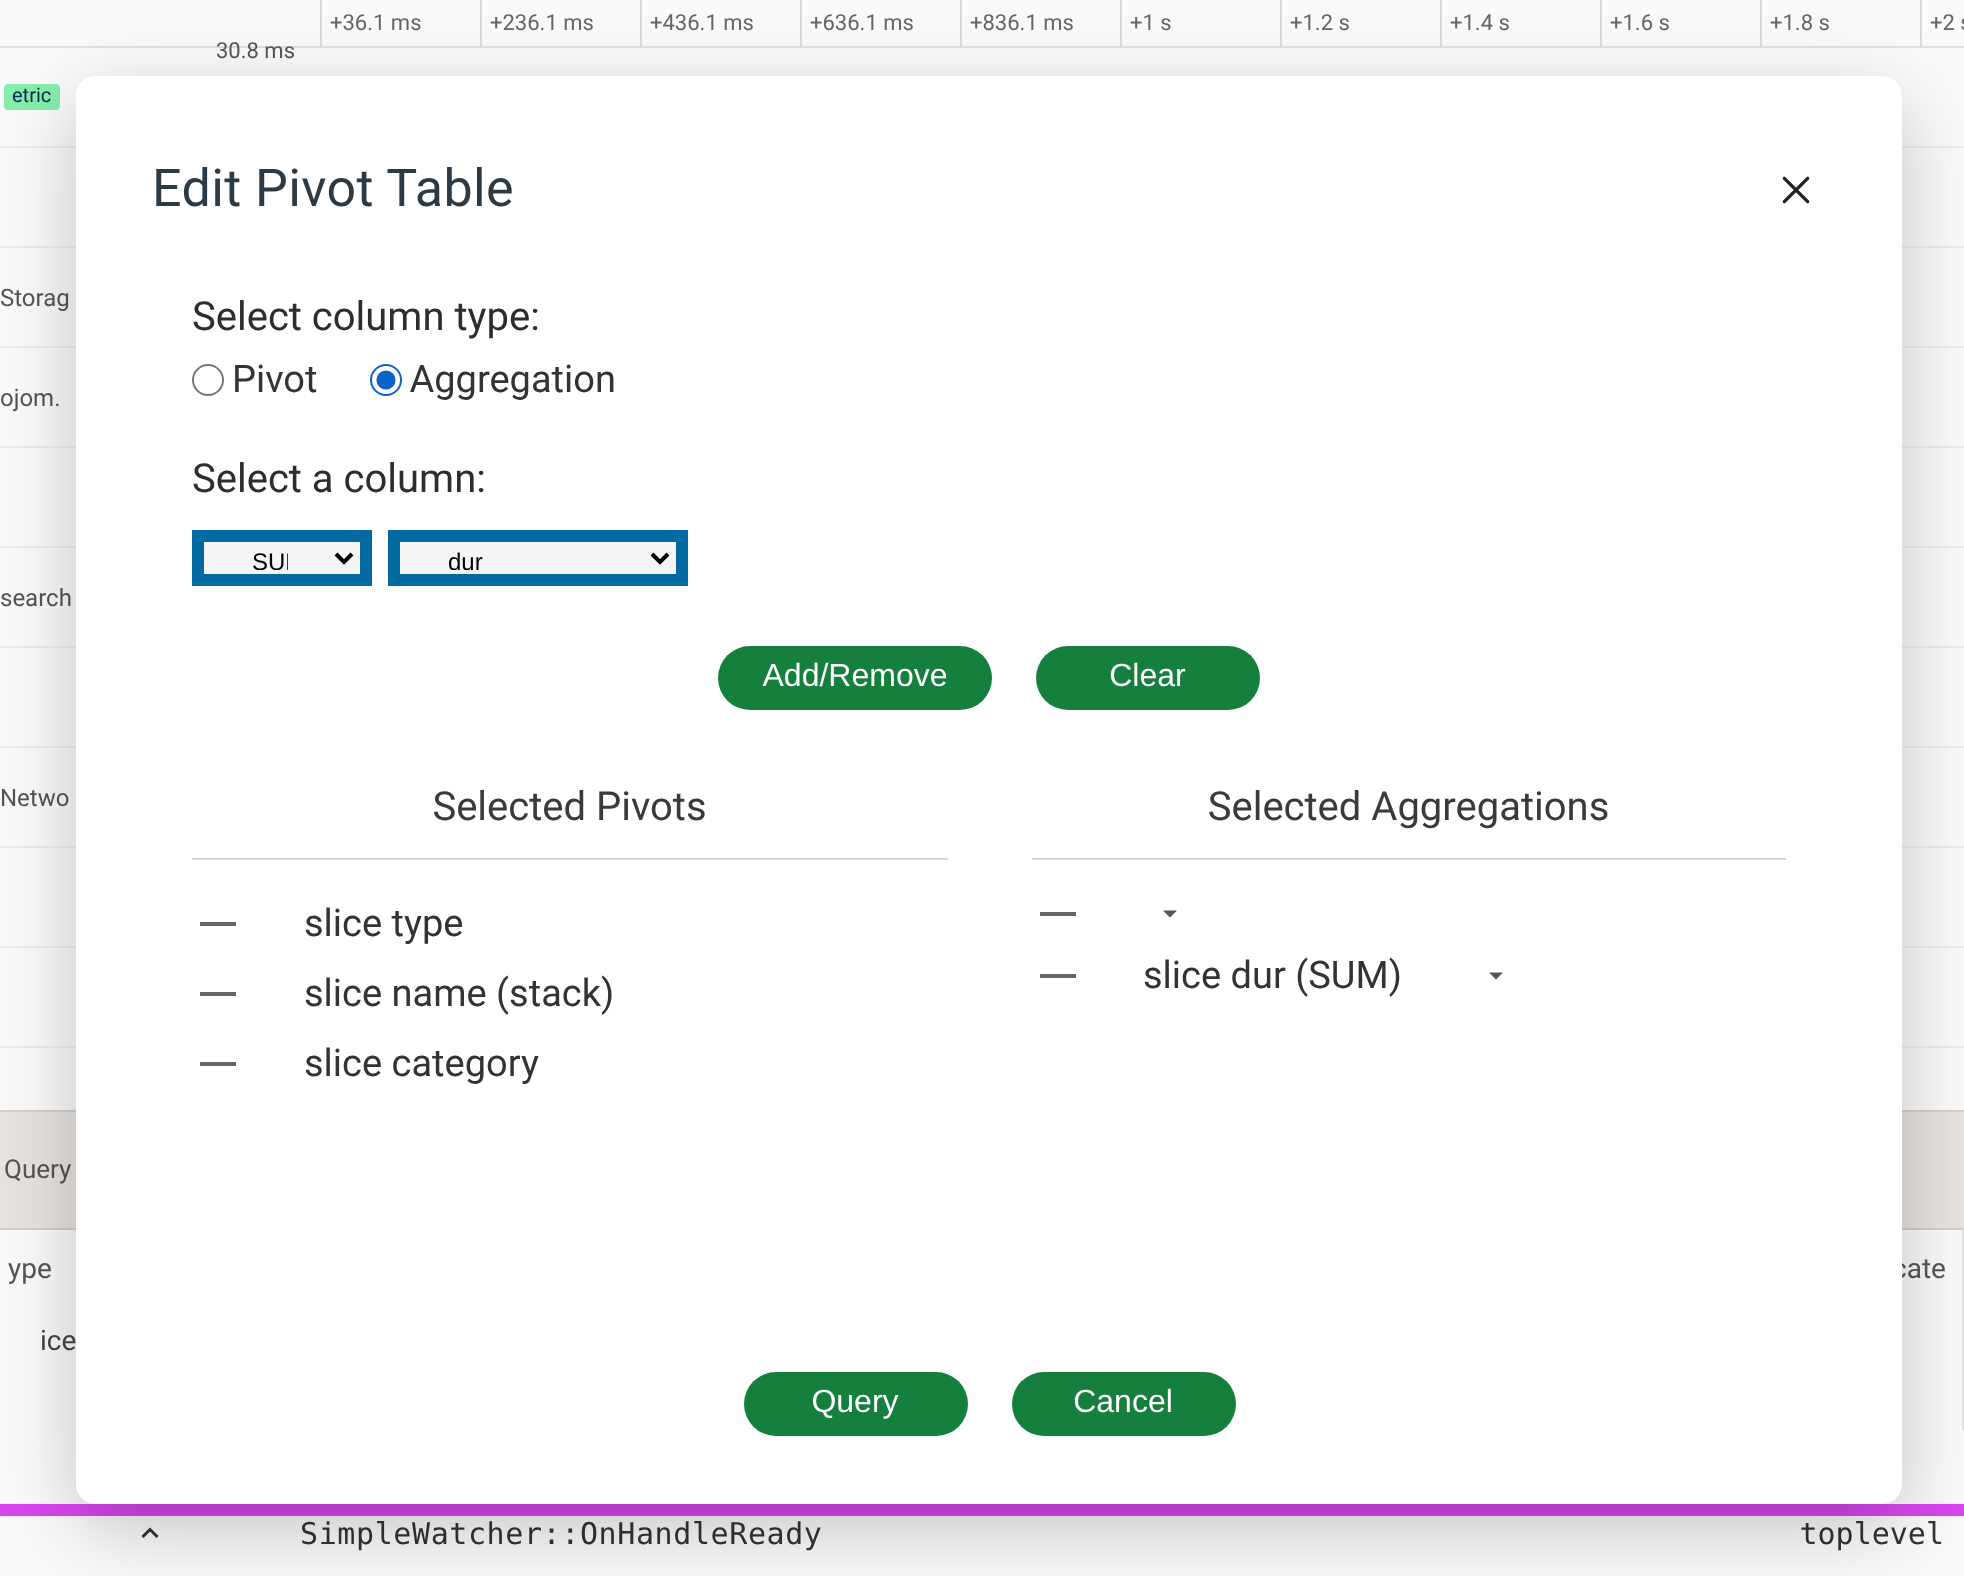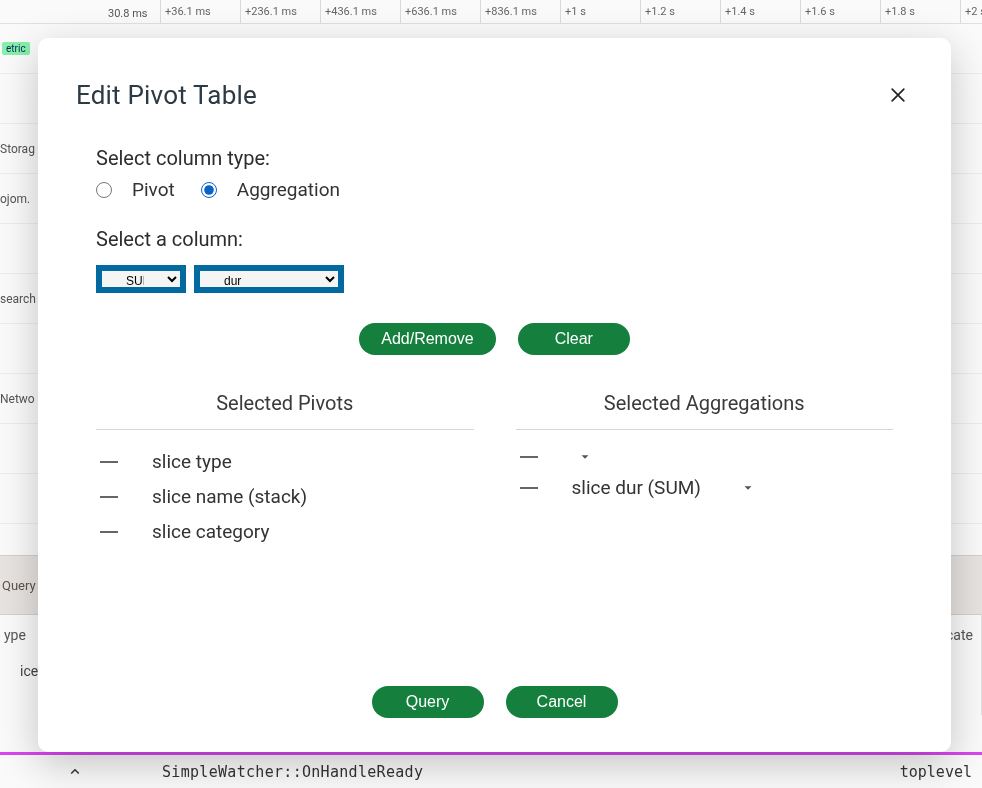--- a/index.html
+++ b/index.html
@@ -4,51 +4,51 @@
   <style>
     * { margin: 0; padding: 0; box-sizing: border-box; }
     html, body { width: 982px; height: 788px; font-family: -apple-system, BlinkMacSystemFont, "Segoe UI", Roboto, Helvetica, Arial, sans-serif; background: #ffffff; color: #333; overflow: hidden; position: relative; }
 
     
     .bg { position: absolute; inset: 0; background: #fafafa; overflow: hidden; filter: none; }
 
     .ruler { position: absolute; top: 0; left: 0; right: 0; height: 24px; border-bottom: 1px solid #e0e0e0; display: flex; font-size: 11px; color: #666; }
     .ruler .tick-area { position: absolute; left: 160px; right: 0; top: 0; bottom: 0; display: flex; }
     .ruler .tick { flex: 0 0 auto; width: 80px; border-left: 1px solid #d9d9d9; padding-left: 4px; line-height: 24px; white-space: nowrap; }
-    .ruler .ms-label { position: absolute; left: 108px; top: 0; line-height: 28px; font-size: 11px; color: #555; }
+    .ruler .ms-label { position: absolute; left: 108px; top: 12px; line-height: 28px; font-size: 11px; color: #555; }
 
     .row-grid { position: absolute; top: 24px; left: 0; right: 0; bottom: 0; }
     .bg-row { height: 50px; border-bottom: 1px solid #ededed; font-size: 12px; color: #555; padding-left: 0; display: flex; align-items: center; overflow: hidden; }
     .bg-row .lbl { width: 40px; overflow: hidden; white-space: nowrap; }
     .bg-row .chip { background: #86efac; color: #0a2a55; font-size: 10px; padding: 1px 4px; border-radius: 2px; margin-left: 2px; }
 
     .bottom-band { position: absolute; left: 0; right: 0; top: 555px; height: 60px; background: #e7e3e0; border-top: 1px solid #d6d0cc; border-bottom: 1px solid #d6d0cc; display: flex; align-items: center; padding-left: 2px; font-size: 13px; color: #5a534e; }
     .header-cells { position: absolute; left: 0; right: 0; top: 615px; height: 40px; display: flex; font-size: 14px; color: #555; }
     .hc { border-right: 1px solid #e3e3e3; display: flex; align-items: center; padding: 0 4px; }
     .body-cells { position: absolute; left: 0; right: 0; top: 655px; height: 60px; display: flex; font-size: 14px; color: #444; }
     .bc { border-right: 1px solid #e3e3e3; display: flex; align-items: flex-start; padding: 8px 20px; }
 
-    .footer-row { position: absolute; left: 0; right: 0; top: 752px; height: 36px; border-top: 3px solid #d946ef; display: flex; align-items: center; gap: 12px; }
+    .footer-row { position: absolute; left: 0; right: 0; top: 752px; height: 36px; border-top: 6px solid #d946ef; display: flex; align-items: flex-start; }
     .footer-row .chev { width: 150px; display:flex; justify-content:center; }
     .footer-row .mono { font-family: "Menlo","Consolas",monospace; font-size: 15px; color: #333; letter-spacing: .3px; }
     .footer-row .right-mono { margin-left: auto; margin-right: 10px; font-family: "Menlo","Consolas",monospace; font-size: 15px; color: #333; }
 
     
     .modal { position: absolute; top: 38px; left: 38px; width: 913px; height: 714px; background: #ffffff; border-radius: 10px; box-shadow: 0 12px 40px rgba(0,0,0,0.22); padding: 42px 38px 34px 38px; display: flex; flex-direction: column; }
     .modal-header { display: flex; justify-content: space-between; align-items: center; margin-bottom: 36px; }
     .modal-title { font-size: 26px; font-weight: 400; color: #2c3a45; letter-spacing: .2px; }
     .close-btn { width: 30px; height: 30px; display:flex; align-items:center; justify-content:center; cursor: pointer; color: #222; }
     .close-btn svg { width: 20px; height: 20px; }
 
     .content { padding: 0 20px; }
 
     .form-label { font-size: 20px; color: #2d2d2d; margin-bottom: 8px; }
 
     .radio-row { display: flex; gap: 26px; align-items: center; margin-bottom: 26px; }
-    .radio-opt { display: flex; align-items: center; gap: 20px; cursor: pointer; }
+    .radio-opt { display: flex; align-items: center; gap: 4px; cursor: pointer; }
     .radio-opt input[type=radio] { width: 16px; height: 16px; accent-color: #0a63c9; }
     .radio-opt span { font-size: 19px; color: #333; }
 
     .select-row { display: flex; gap: 8px; margin-top: 6px; margin-bottom: 30px; }
     select { height: 28px; border: 6px solid #0369a1; background: #f5f5f5; font-size: 12px; padding: 2px 20px; }
     .sel-agg { width: 90px; }
     .sel-col { width: 150px; }
 
     .mid-btn-row, .bottom-btn-row { display: flex; justify-content: center; gap: 22px; }
     .pill-btn { background: #15803d; color: #fff; border: none; border-radius: 999px; padding: 7px 22px; font-size: 16px; cursor: pointer; min-width: 112px; }

